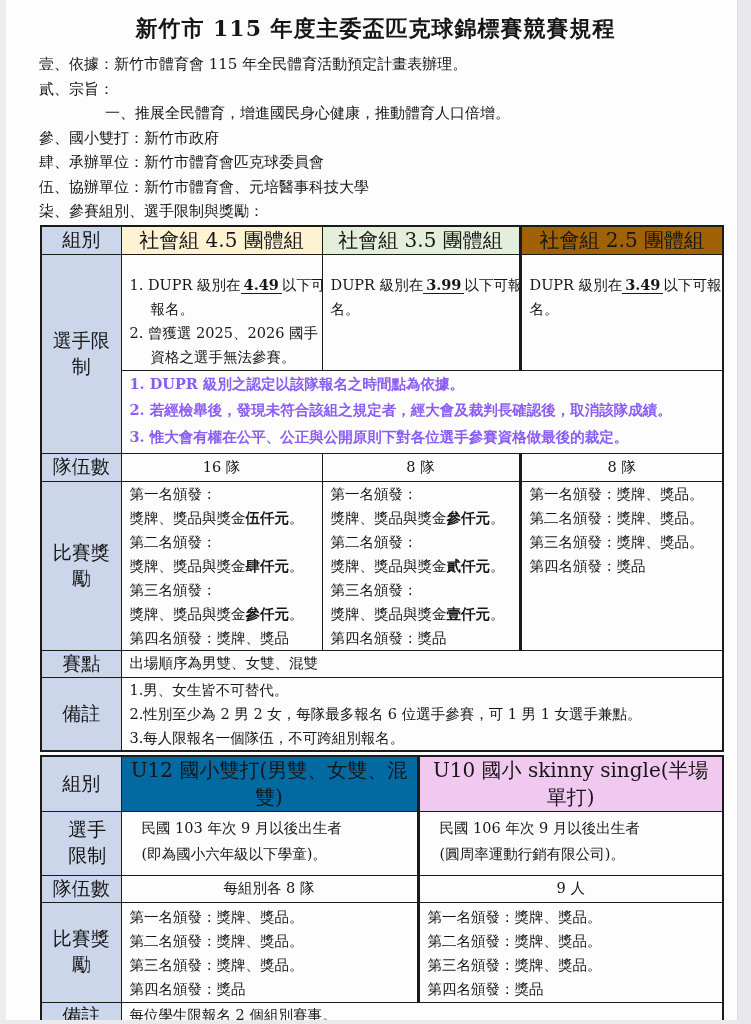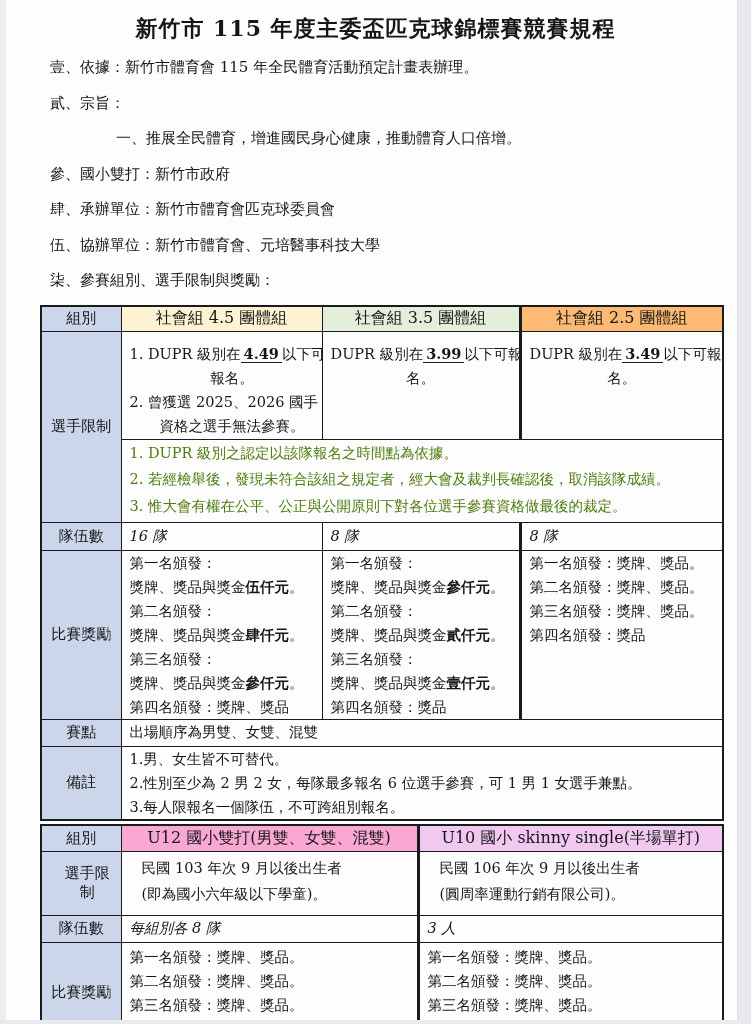--- a/index.html
+++ b/index.html
@@ -10,61 +10,61 @@
   }
   .edge-left{position:absolute;left:0;top:0;bottom:0;width:6px;background:#ededf0;}
   .edge-right{position:absolute;right:0;top:0;bottom:0;width:13px;background:#e9e9ed;border-left:1px solid #dcdce1;}
   .edge-bottom{position:absolute;left:0;right:13px;bottom:0;height:4px;background:#eaeaee;}
 
   h1.title{
     margin:0;padding:14px 0 0 0;text-align:center;
     font-size:22px;font-weight:bold;letter-spacing:1px;
   }
   .intro{margin:9px 0 0 38px;font-size:15px;}
-  .intro p{margin:12px;line-height:23.5px;white-space:nowrap;}
+  .intro p{margin:1px;line-height:23.5px;white-space:nowrap;}
   .intro p.ind{padding-left:66px;}
 
   table.t{
     border-collapse:collapse;table-layout:fixed;
     margin-left:40px;width:682px;font-size:14.5px;
     border:2px solid #1b1b1b;
   }
   table.t2m{margin-top:3px;}
   .t td,.t th{border:1px solid #1b1b1b;padding:0 8px;vertical-align:top;overflow:hidden;font-weight:normal;}
   .thickL{border-left:3px solid #1b1b1b !important;}
 
-  .lbl{text-align:center;vertical-align:middle !important;font-size:15px;padding:0 2px;}
-  .hd{text-align:center;vertical-align:middle !important;font-size:16px;}
+  .lbl{text-align:center;vertical-align:middle !important;font-size:19px;padding:0 2px;}
+  .hd{text-align:center;vertical-align:middle !important;font-size:20px;}
 
   
   .t1 .r-head td,.t1 .r-head th{height:24px;}
   .t1 .r-restrict td{height:97px;}
   .t1 .r-red td{height:82px;}
   .t1 .r-teams td{height:27px;}
   .t1 .r-prizes td{height:168px;}
   .t1 .r-match td{height:26px;}
   .t1 .r-notes td{height:72px;}
 
   
   .t2 .r-head td,.t2 .r-head th{height:25px;}
   .t2 .r-restrict td{height:60px;padding-left:20px;}
   .t2 .r-teams td{height:26px;}
   .t2 .r-prizes td{height:97px;}
   .t2 .r-notes td{height:24px;}
 
   .body .line{line-height:24px;white-space:nowrap;}
-  .t1 .r-restrict .body{padding-top:10px;text-align:center;}
+  .t1 .r-restrict .body{padding-top:18px;}
   .t2 .r-restrict .body .line{line-height:26px;}
   .t2 .r-restrict .body{padding-top:3px;}
   .t2 .r-prizes .body{padding-top:2px;}
 
   .red-cell{padding-left:12px;padding-top:2px;}
   .red-cell .line{line-height:26.5px;white-space:nowrap;}
 
-  .ctr{vertical-align:middle !important;font-style:italic;}
+  .ctr{text-align:center;vertical-align:middle !important;}
   .mid{vertical-align:middle !important;}
 
   .b{font-weight:bold;}
   .bu{font-weight:bold;border-bottom:1.5px solid #1b1b1b;padding:0 3px;}
 </style>
 </head>
 <body>
 
 <div class="edge-left"></div>
 <div class="edge-right"></div>
@@ -87,41 +87,41 @@
       <col style="width:80px">
       <col style="width:201px">
       <col style="width:198px">
       <col style="width:203px">
     </colgroup>
   <tbody>
   <tr class="r-head">
     <td class="lbl" style="background-color: rgb(204, 214, 235);">組別</td>
     <th class="hd" style="background-color: rgb(253, 243, 210);">社會組 4.5 團體組</th>
     <th class="hd" style="background-color: rgb(227, 238, 219);">社會組 3.5 團體組</th>
-    <th class="hd thickL" style="background-color: #fdba74; margin-top: 47px;">社會組 2.5 團體組</th>
+    <th class="hd thickL" style="background-color: #a16207; margin-top: 47px;">社會組 2.5 團體組</th>
   </tr>
   <tr class="r-restrict">
     <td class="lbl" rowspan="2" style="background-color: rgb(204, 214, 235);">選手限制</td>
     <td class="body">
           <div class="line"><span>1. DUPR 級別在</span><span class="bu">4.49</span><span>以下可</span></div>
           <div class="line" style="padding-left: 1.45em;"><span>報名。</span></div>
           <div class="line"><span>2. 曾獲選 2025、2026 國手</span></div>
           <div class="line" style="padding-left: 1.45em;"><span>資格之選手無法參賽。</span></div>
         </td>
     <td class="body">
           <div class="line"><span>DUPR 級別在</span><span class="bu">3.99</span><span>以下可報</span></div>
           <div class="line"><span>名。</span></div>
         </td>
     <td class="body thickL">
           <div class="line"><span>DUPR 級別在</span><span class="bu">3.49</span><span>以下可報</span></div>
           <div class="line"><span>名。</span></div>
         </td>
   </tr>
   <tr class="r-red">
-    <td class="body red-cell" colspan="3" style="color: #4d7c0f;">
+    <td class="body red-cell" colspan="3" style="color: #8b5cf6; font-weight: bold;">
           <div class="line"><span>1. DUPR 級別之認定以該隊報名之時間點為依據。</span></div>
           <div class="line"><span>2. 若經檢舉後，發現未符合該組之規定者，經大會及裁判長確認後，取消該隊成績。</span></div>
           <div class="line"><span>3. 惟大會有權在公平、公正與公開原則下對各位選手參賽資格做最後的裁定。</span></div>
         </td>
   </tr>
   <tr class="r-teams">
     <td class="lbl" style="background-color: rgb(204, 214, 235);">隊伍數</td>
     <td class="ctr">16 隊</td>
     <td class="ctr">8 隊</td>
     <td class="ctr thickL">8 隊</td>
@@ -170,38 +170,38 @@
 
 <table class="t t2 t2m">
   <colgroup>
       <col style="width:80px">
       <col style="width:297px">
       <col style="width:305px">
     </colgroup>
   <tbody>
   <tr class="r-head">
     <td class="lbl" style="background-color: rgb(204, 214, 235);">組別</td>
-    <th class="hd" style="background-color: #f9a8d4;">U12 國小雙打(男雙、女雙、混雙)</th>
+    <th class="hd" style="background-color: #0369a1;">U12 國小雙打(男雙、女雙、混雙)</th>
     <th class="hd thickL" style="background-color: rgb(241, 201, 240);">U10 國小 skinny single(半場單打)</th>
   </tr>
   <tr class="r-restrict">
     <td class="lbl" style="background-color: rgb(204, 214, 235);">選手限制</td>
     <td class="body">
           <div class="line"><span>民國 103 年次 9 月以後出生者</span></div>
           <div class="line"><span>(即為國小六年級以下學童)。</span></div>
         </td>
     <td class="body thickL">
           <div class="line"><span>民國 106 年次 9 月以後出生者</span></div>
           <div class="line"><span>(圓周率運動行銷有限公司)。</span></div>
         </td>
   </tr>
   <tr class="r-teams">
     <td class="lbl" style="background-color: rgb(204, 214, 235);">隊伍數</td>
     <td class="ctr">每組別各 8 隊</td>
-    <td class="ctr thickL">3 人</td>
+    <td class="ctr thickL">9 人</td>
   </tr>
   <tr class="r-prizes">
     <td class="lbl" style="background-color: rgb(204, 214, 235);">比賽獎勵</td>
     <td class="body">
           <div class="line"><span>第一名頒發：獎牌、獎品。</span></div>
           <div class="line"><span>第二名頒發：獎牌、獎品。</span></div>
           <div class="line"><span>第三名頒發：獎牌、獎品。</span></div>
           <div class="line"><span>第四名頒發：獎品</span></div>
         </td>
     <td class="body thickL">

